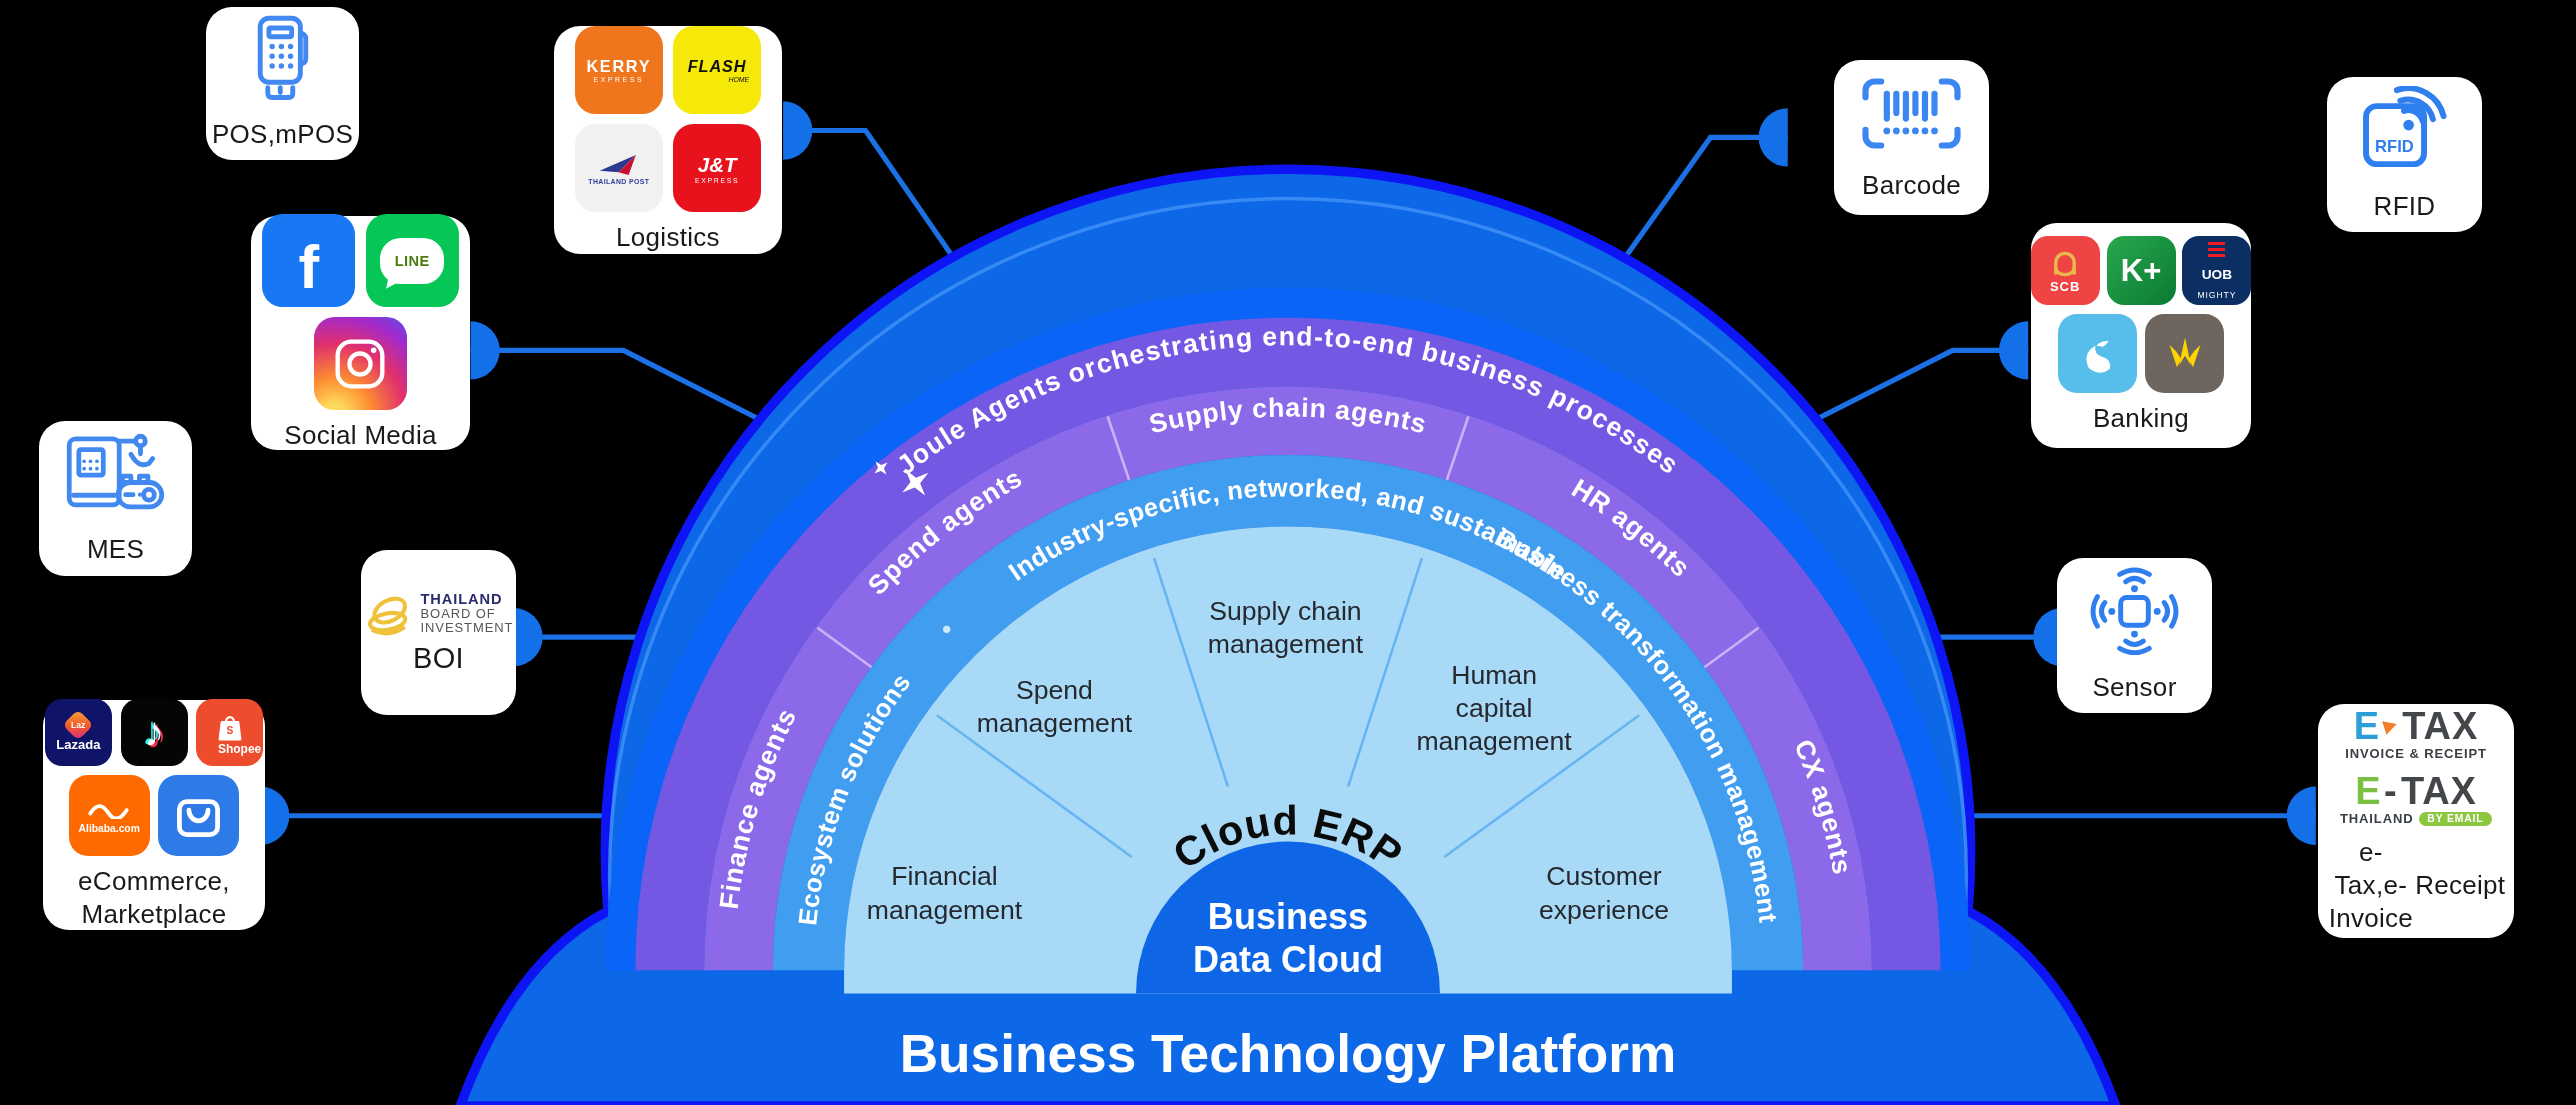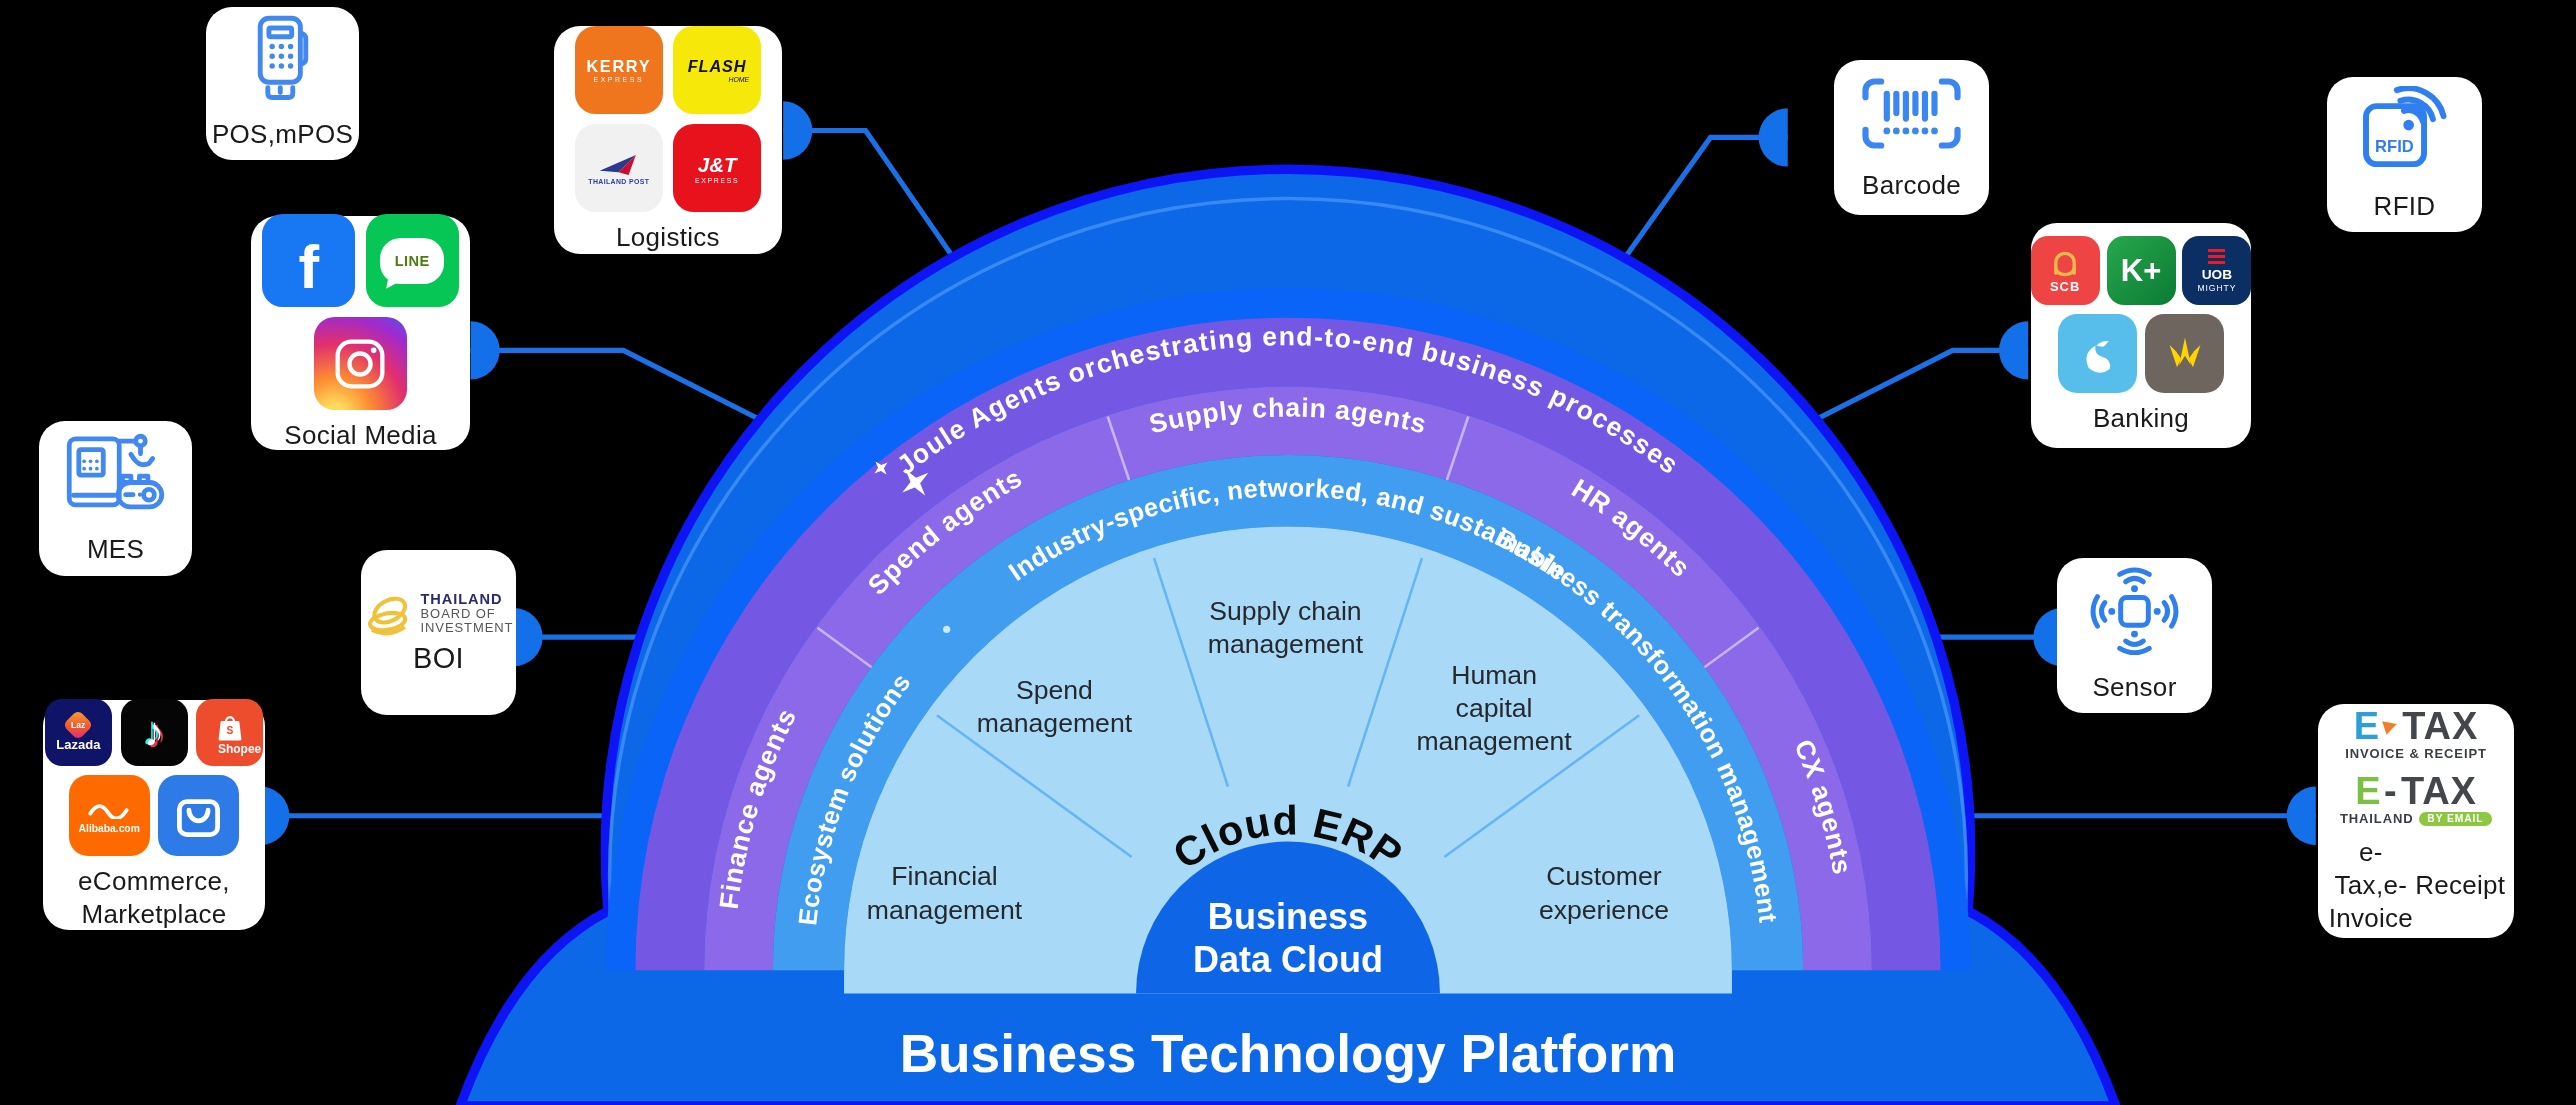--- a/index.html
+++ b/index.html
@@ -53,21 +53,21 @@
   .t-shopee .b1{color:#ffffff;font-weight:700;font-size:12px;margin-top:-1.7px;margin-left:20px;}
   .t-alibaba{width:81px;height:81px;background:#FF6A00;border-radius:19px;gap:3.4px;}
   .t-alibaba .b1{color:#fff;font-weight:700;font-size:10.3px;}
   .t-bluebag{width:81px;height:81px;background:#2E7BE8;border-radius:19px;}
 
   
   .t-scb{width:69px;height:69px;background:#ef4444;border-radius:17px;gap:1.7px;}
   .t-scb .b1{color:#fff;font-weight:700;font-size:13px;letter-spacing:0.9px;}
   .t-kplus{width:69px;height:69px;background:linear-gradient(135deg,#27A84D,#0B7A33);border-radius:17px;}
   .t-kplus span{color:#fff;font-weight:700;font-size:31px;}
-  .t-uob{width:69px;height:69px;background:#0B2E63;border-radius:17px;gap:1px;}
+  .t-uob{width:69px;height:69px;background:#0B2E63;border-radius:17px;gap:8px;}
   .uob-bars{display:flex;flex-direction:column;gap:2.6px;margin-bottom:2.6px;}
   .uob-bars i{width:17px;height:3.4px;background:#ED1C24;display:block;}
   .t-uob .b1{color:#fff;font-weight:700;font-size:13.7px;line-height:13.7px;}
   .t-uob .b2{color:#fff;font-size:8.6px;letter-spacing:0.9px;line-height:10.3px;}
   .t-ktb{width:79px;height:79px;background:#57BEEC;border-radius:19px;}
   .t-krungsri{width:79px;height:79px;background:#6E655F;border-radius:19px;}
 
   
   .boi-logo{display:flex;align-items:center;gap:6.9px;}
   .boi-text{display:flex;flex-direction:column;line-height:14.6px;}

